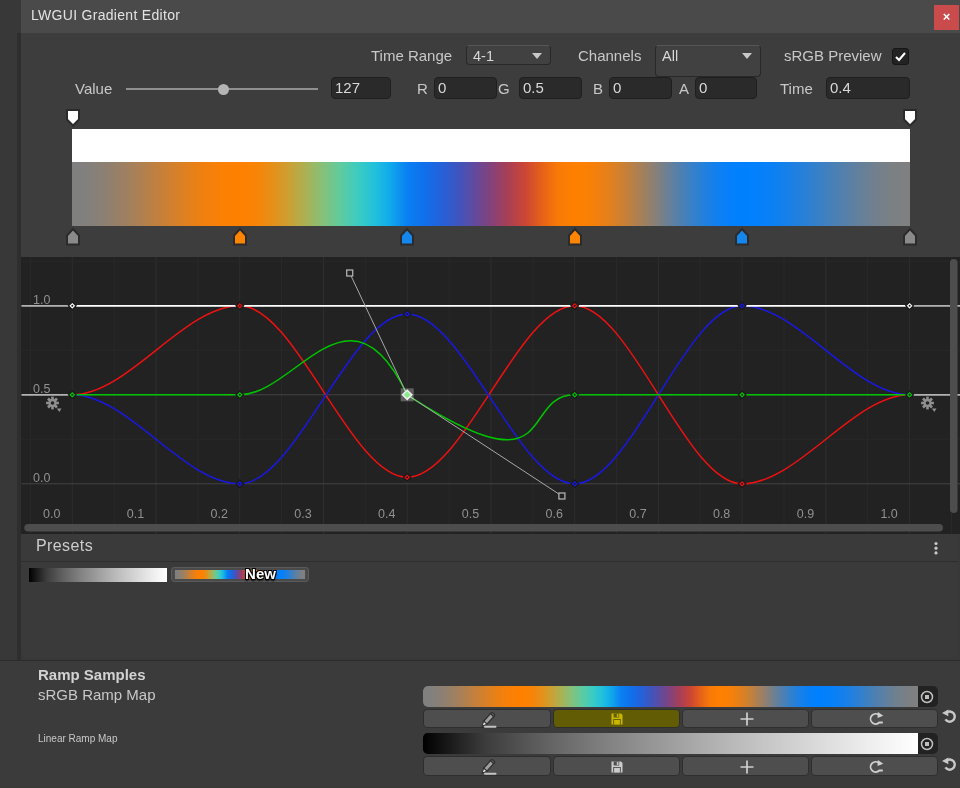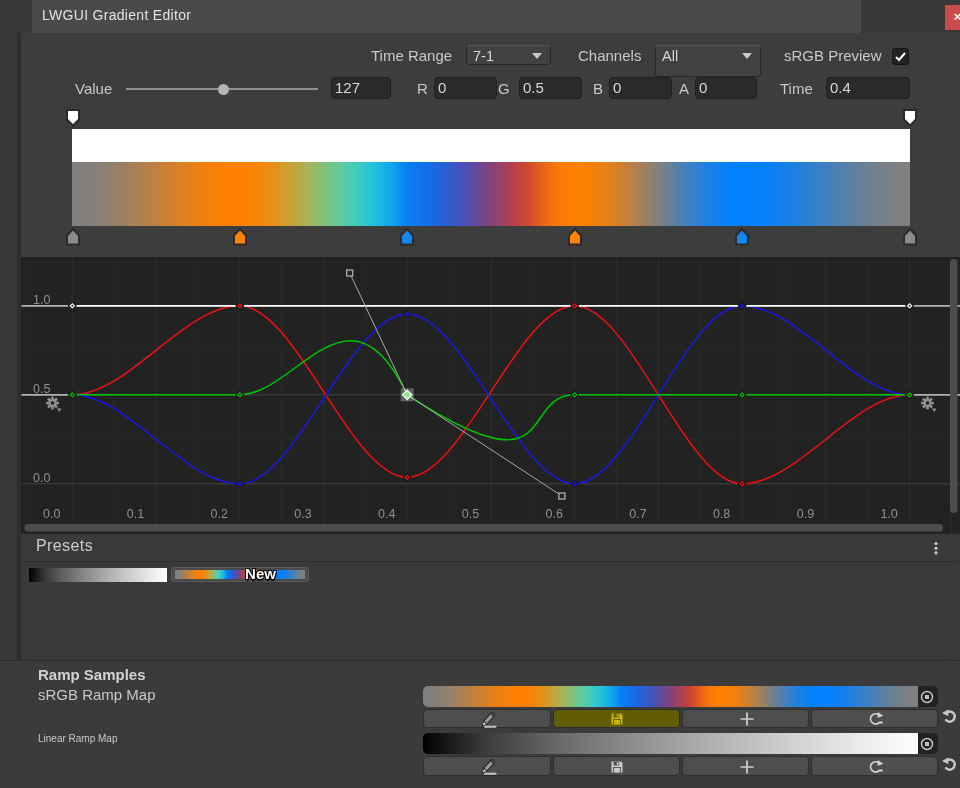--- a/index.html
+++ b/index.html
@@ -7,30 +7,30 @@
 .abs{position:absolute;}
 .lbl{color:#c8c8c8;font-size:15px;line-height:17px;}
 .field{position:absolute;background:#2a2a2a;border:1px solid #1f1f1f;border-radius:4px;color:#d8d8d8;font-size:15px;line-height:20px;padding:0 0 0 3px;box-sizing:border-box;height:22px;}
 </style>
 </head>
 <body>
 
 <div class="abs" style="left:0;top:0;width:17px;height:662px;background:#383838;"></div>
 <div class="abs" style="left:17px;top:33px;width:4px;height:629px;background:#2e2e2e;"></div>
 
-<div class="abs" style="left:32px;top:0;width:829px;height:33px;background:#4a4a4a;">
+<div class="abs" style="left:21px;top:0;width:939px;height:33px;background:#4a4a4a;">
   <div class="abs" style="left:10px;top:7px;color:#e2e2e2;font-size:14px;letter-spacing:0.3px;">LWGUI Gradient Editor</div>
   <div class="abs" style="left:913px;top:5px;width:25px;height:25px;background:#c94b4b;color:#fff;font-size:13px;font-weight:bold;text-align:center;line-height:24px;">×</div>
 </div>
 
 <div class="abs" style="left:21px;top:33px;width:939px;height:224px;background:#3d3d3d;"></div>
 
 <div class="abs lbl" style="left:371px;top:47px;">Time Range</div>
 <div class="abs" style="left:466px;top:45px;width:85px;height:20px;background:#414141;border:1px solid #282828;border-top-color:#565656;border-radius:4px;box-sizing:border-box;">
-  <span style="position:absolute;left:6px;top:1px;color:#d8d8d8;font-size:14.5px;line-height:18px;">7-1</span>
+  <span style="position:absolute;left:6px;top:1px;color:#d8d8d8;font-size:14.5px;line-height:18px;">4-1</span>
   <svg style="position:absolute;right:8px;top:7px;" width="10" height="6">
       <path d="M0 0 L10 0 L5 6 Z" fill="#c8c8c8"></path>
     </svg>
 </div>
 <div class="abs lbl" style="left:578px;top:47px;">Channels</div>
 <div class="abs" style="left:655px;top:45px;width:106px;height:32px;background:#414141;border:1px solid #282828;border-top-color:#565656;border-radius:4px;box-sizing:border-box;">
   <span style="position:absolute;left:6px;top:1px;color:#d8d8d8;font-size:14.5px;line-height:18px;">All</span>
   <svg style="position:absolute;right:8px;top:7px;" width="10" height="6">
       <path d="M0 0 L10 0 L5 6 Z" fill="#c8c8c8"></path>
     </svg>

